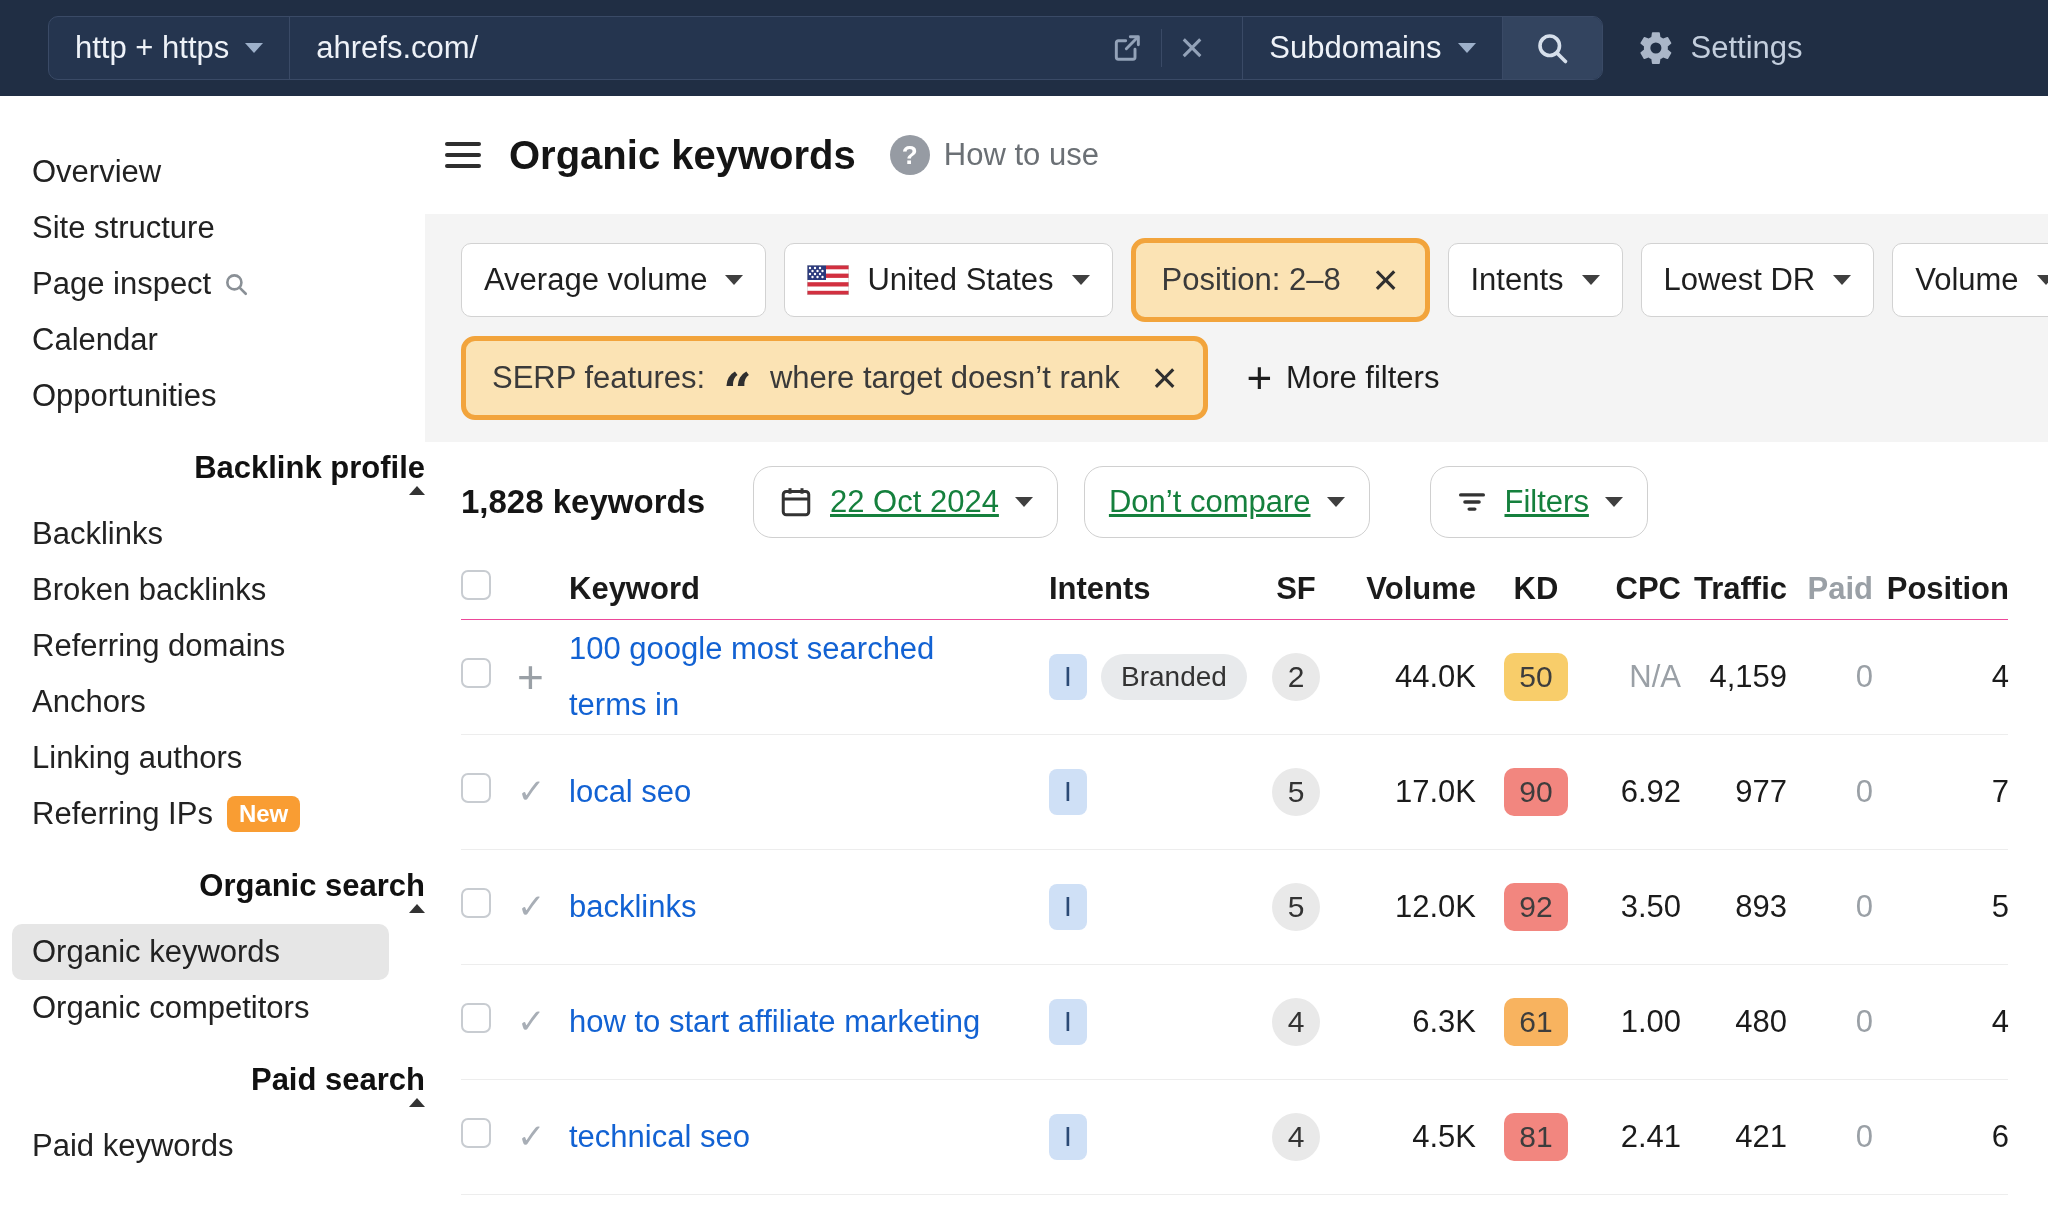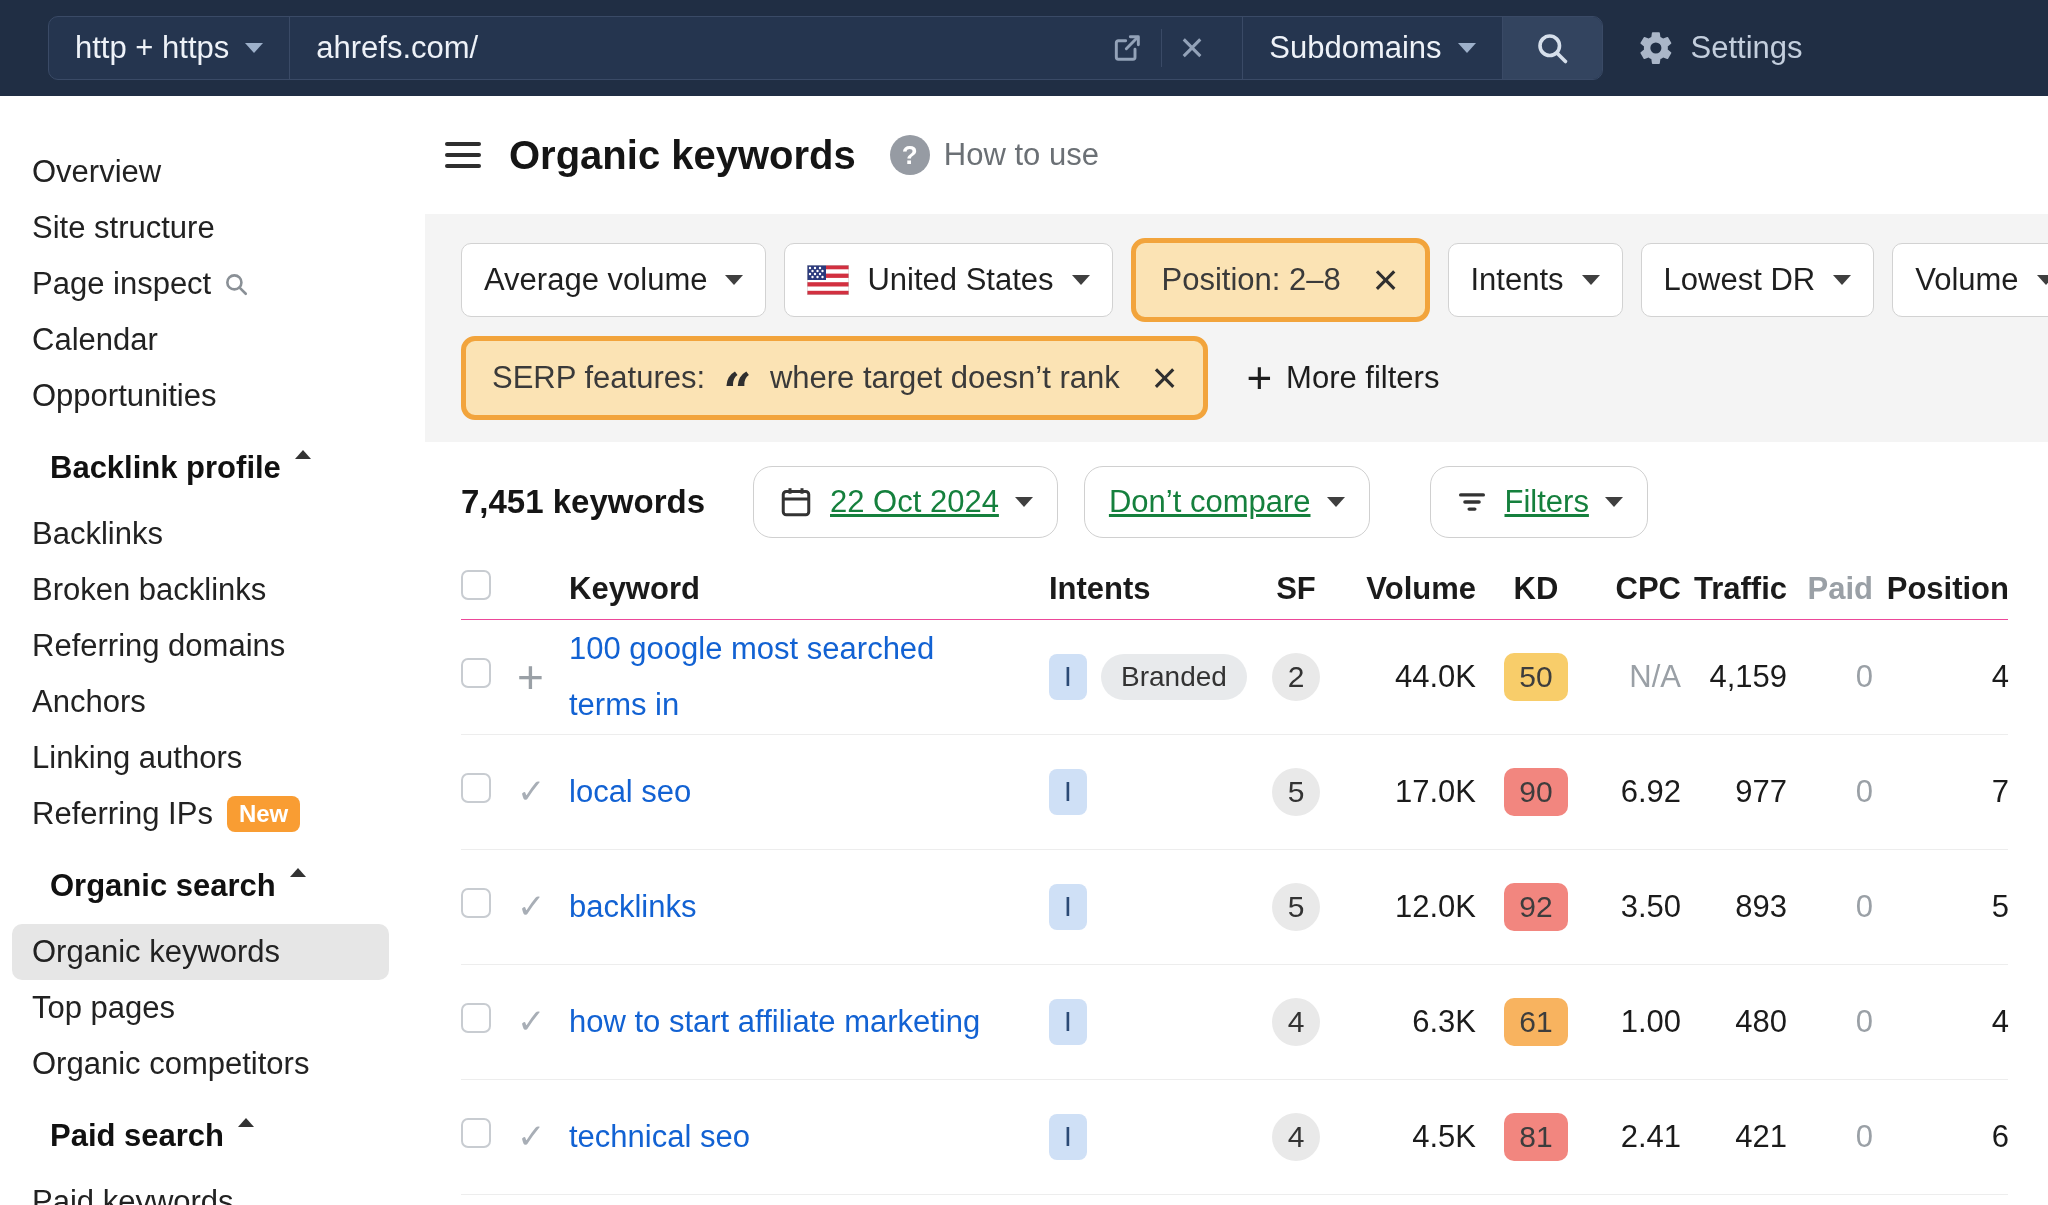--- a/index.html
+++ b/index.html
@@ -49,22 +49,22 @@
   
   .shell{display:flex;height:1109px;}
   .sidebar{width:425px;flex:0 0 auto;padding-top:48px;overflow:hidden;}
   .nav-item{
     height:56px;display:flex;align-items:center;margin:0 36px 0 12px;padding-left:20px;
     border-radius:10px;color:#222;cursor:pointer;white-space:nowrap;
   }
   .nav-item.selected{background:#e6e6e6;}
   .nav-item .mini-search{margin-left:12px;color:#8a9096;display:flex;align-items:center;}
   .nav-section{
-    height:56px;display:flex;align-items:flex-start;padding-left:50px;margin-top:26px;
-    font-weight:bold;color:#111;cursor:pointer;white-space:nowrap;
+    height:56px;display:flex;align-items:flex-end;padding-left:32px;margin-top:26px;
+    font-weight:bold;color:#111;cursor:pointer;white-space:nowrap;flex-direction:column;
   }
   .new-badge{
     background:var(--c-new-badge-bg,#f99d33);color:#fff;font-size:24px;font-weight:bold;
     padding:4px 12px;border-radius:8px;margin-left:14px;
   }
   
   .content{flex:1;min-width:0;display:flex;flex-direction:column;overflow:hidden;}
   .title-row{height:118px;display:flex;align-items:center;padding-left:20px;}
   .hamburger{width:36px;display:flex;flex-direction:column;gap:7px;cursor:pointer;padding:6px 0;}
   .hamburger span{display:block;height:4px;border-radius:2px;background:#2e2e2e;}
@@ -250,23 +250,20 @@
         <span>Referring IPs</span>
         <span class="new-badge">New</span>
       </div>
 
       <div class="nav-section">
         <span>Organic search</span>
         <span class="caret-up"></span>
       </div>
       <div class="nav-item selected">
           <span>Organic keywords</span>
-        </div>
-      <div class="nav-item">
-          <span>Top pages</span>
         </div>
       <div class="nav-item">
           <span>Organic competitors</span>
         </div>
 
       <div class="nav-section">
         <span>Paid search</span>
         <span class="caret-up"></span>
       </div>
       <div class="nav-item">
@@ -352,21 +349,21 @@
             <span class="chip-x">×</span>
           </div>
           <button class="more-filters">
             <span class="plus">+</span>
             <span>More filters</span>
           </button>
         </div>
       </div>
 
       <div class="toolbar">
-        <div class="kw-count">7,451 keywords</div>
+        <div class="kw-count">1,828 keywords</div>
         <button class="tbtn">
           <span>
             <svg width="36" height="36" viewBox="0 0 24 24" fill="none" stroke="#333" stroke-width="2">
                 <rect x="3.5" y="5" width="17" height="15.5" rx="2"></rect>
                 <line x1="3.5" y1="10" x2="20.5" y2="10"></line>
                 <line x1="8" y1="2.8" x2="8" y2="6.5"></line>
                 <line x1="16" y1="2.8" x2="16" y2="6.5"></line>
               </svg>
           </span>
           <span>22 Oct 2024</span>

